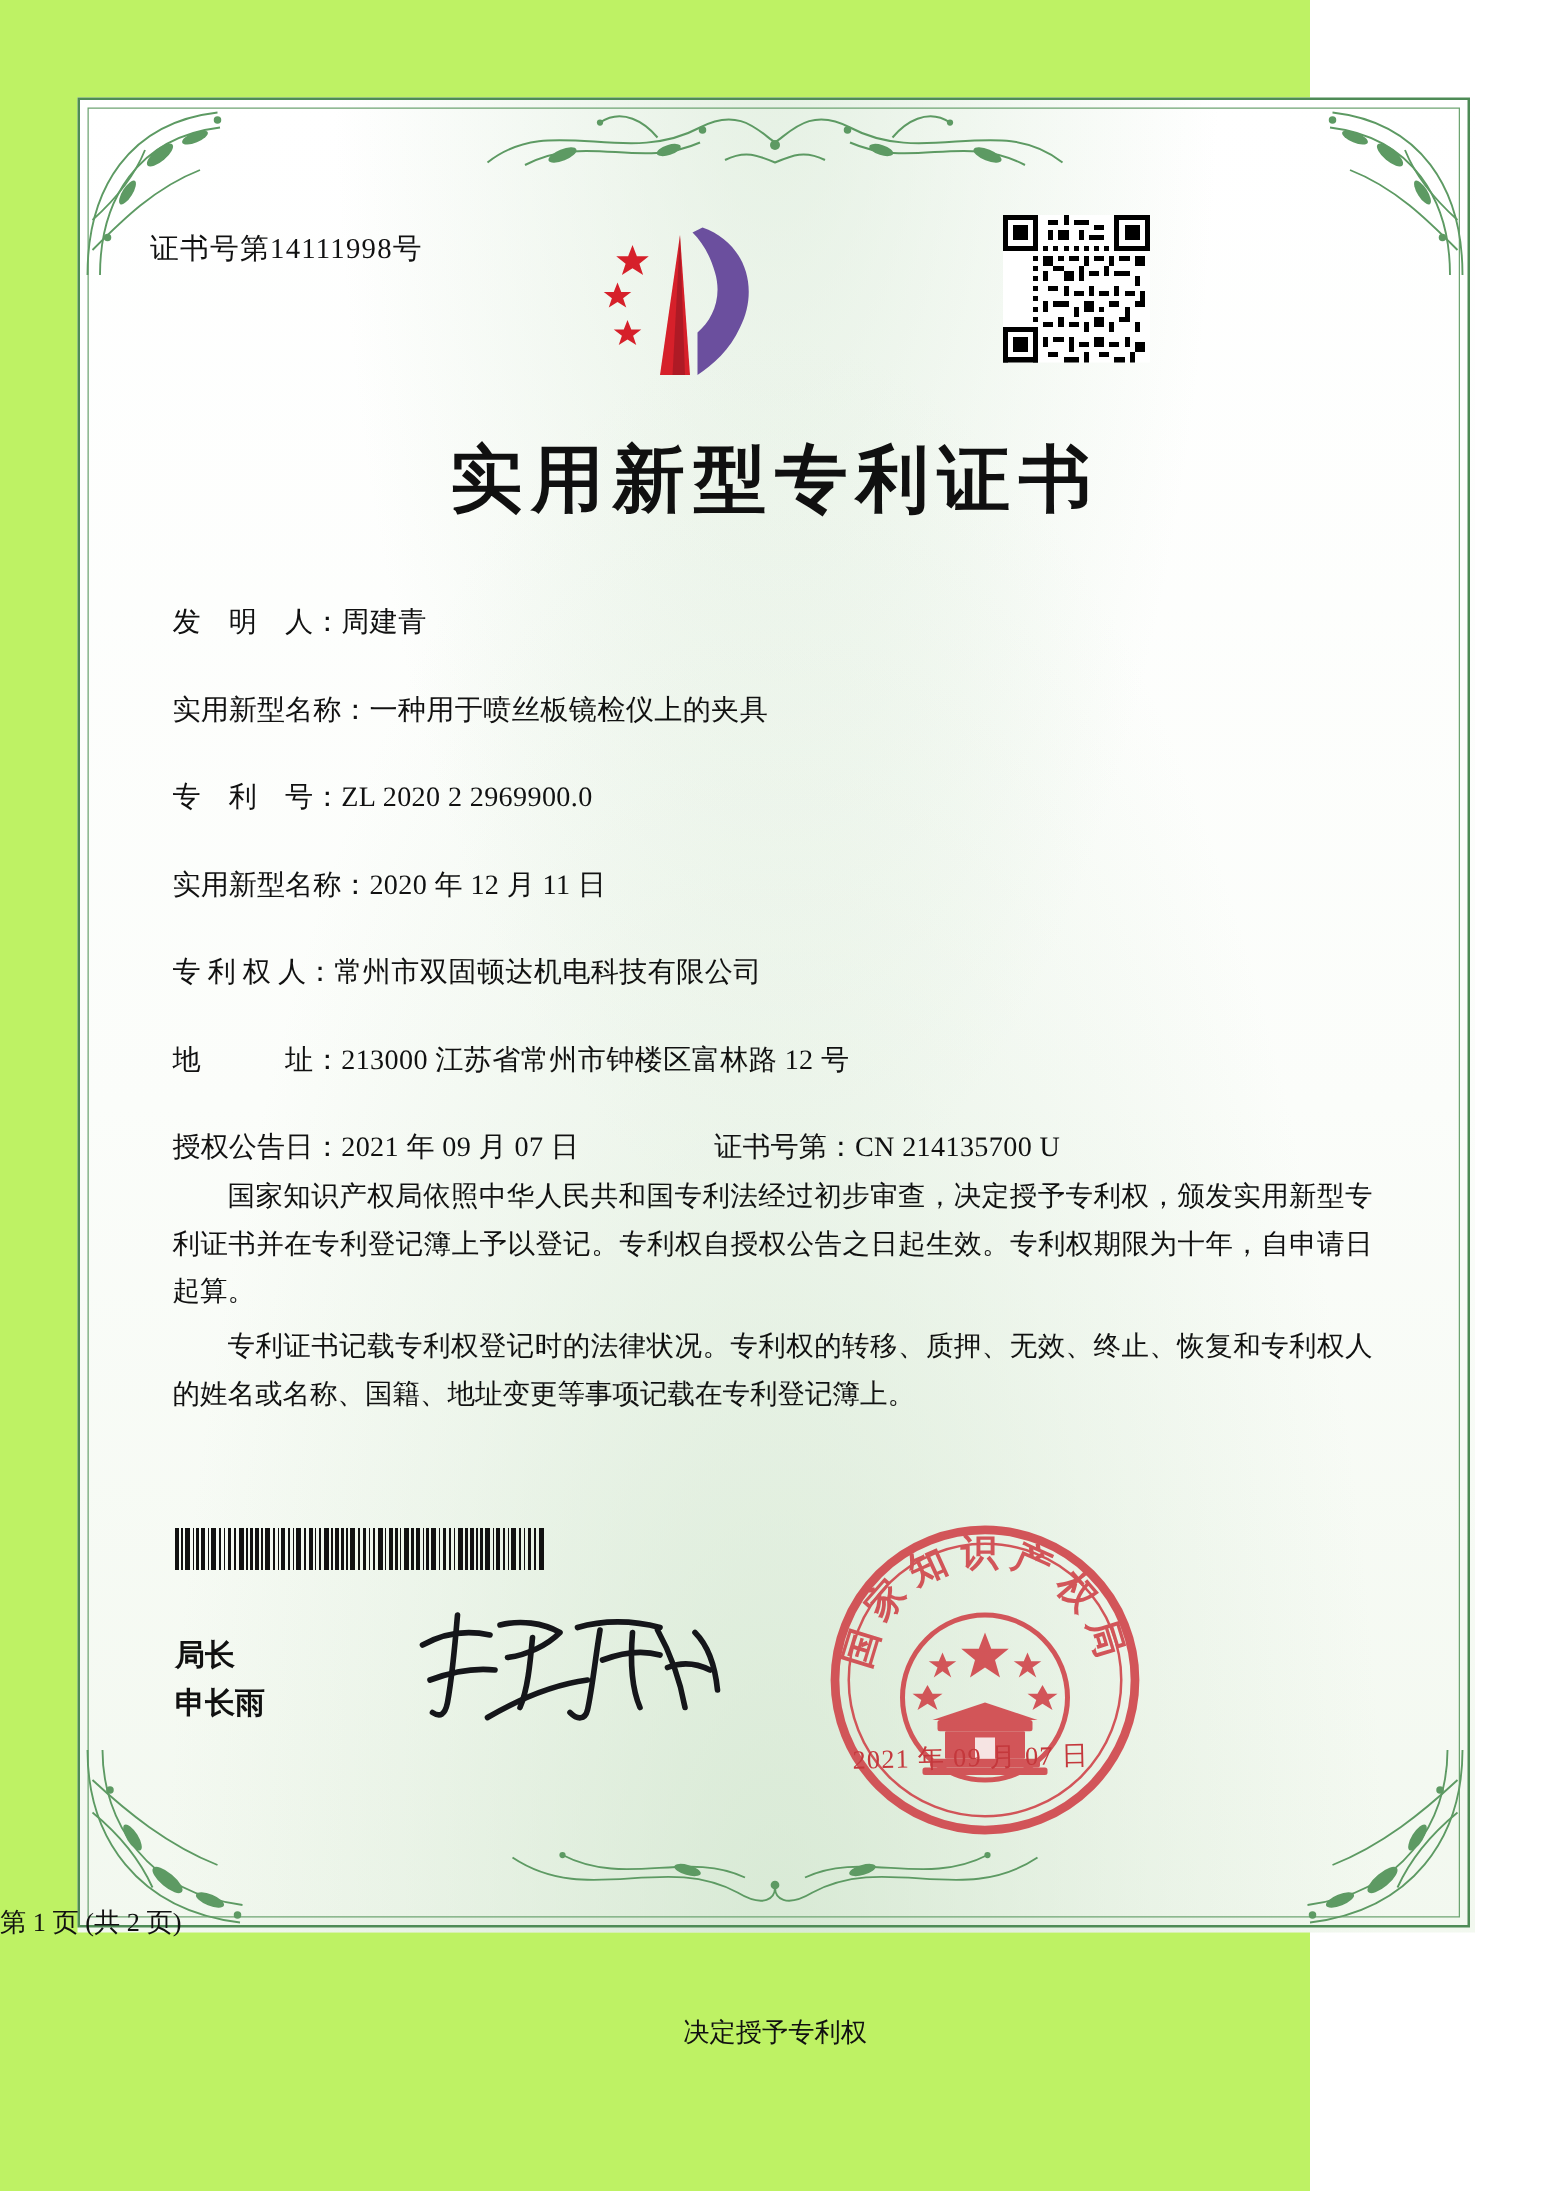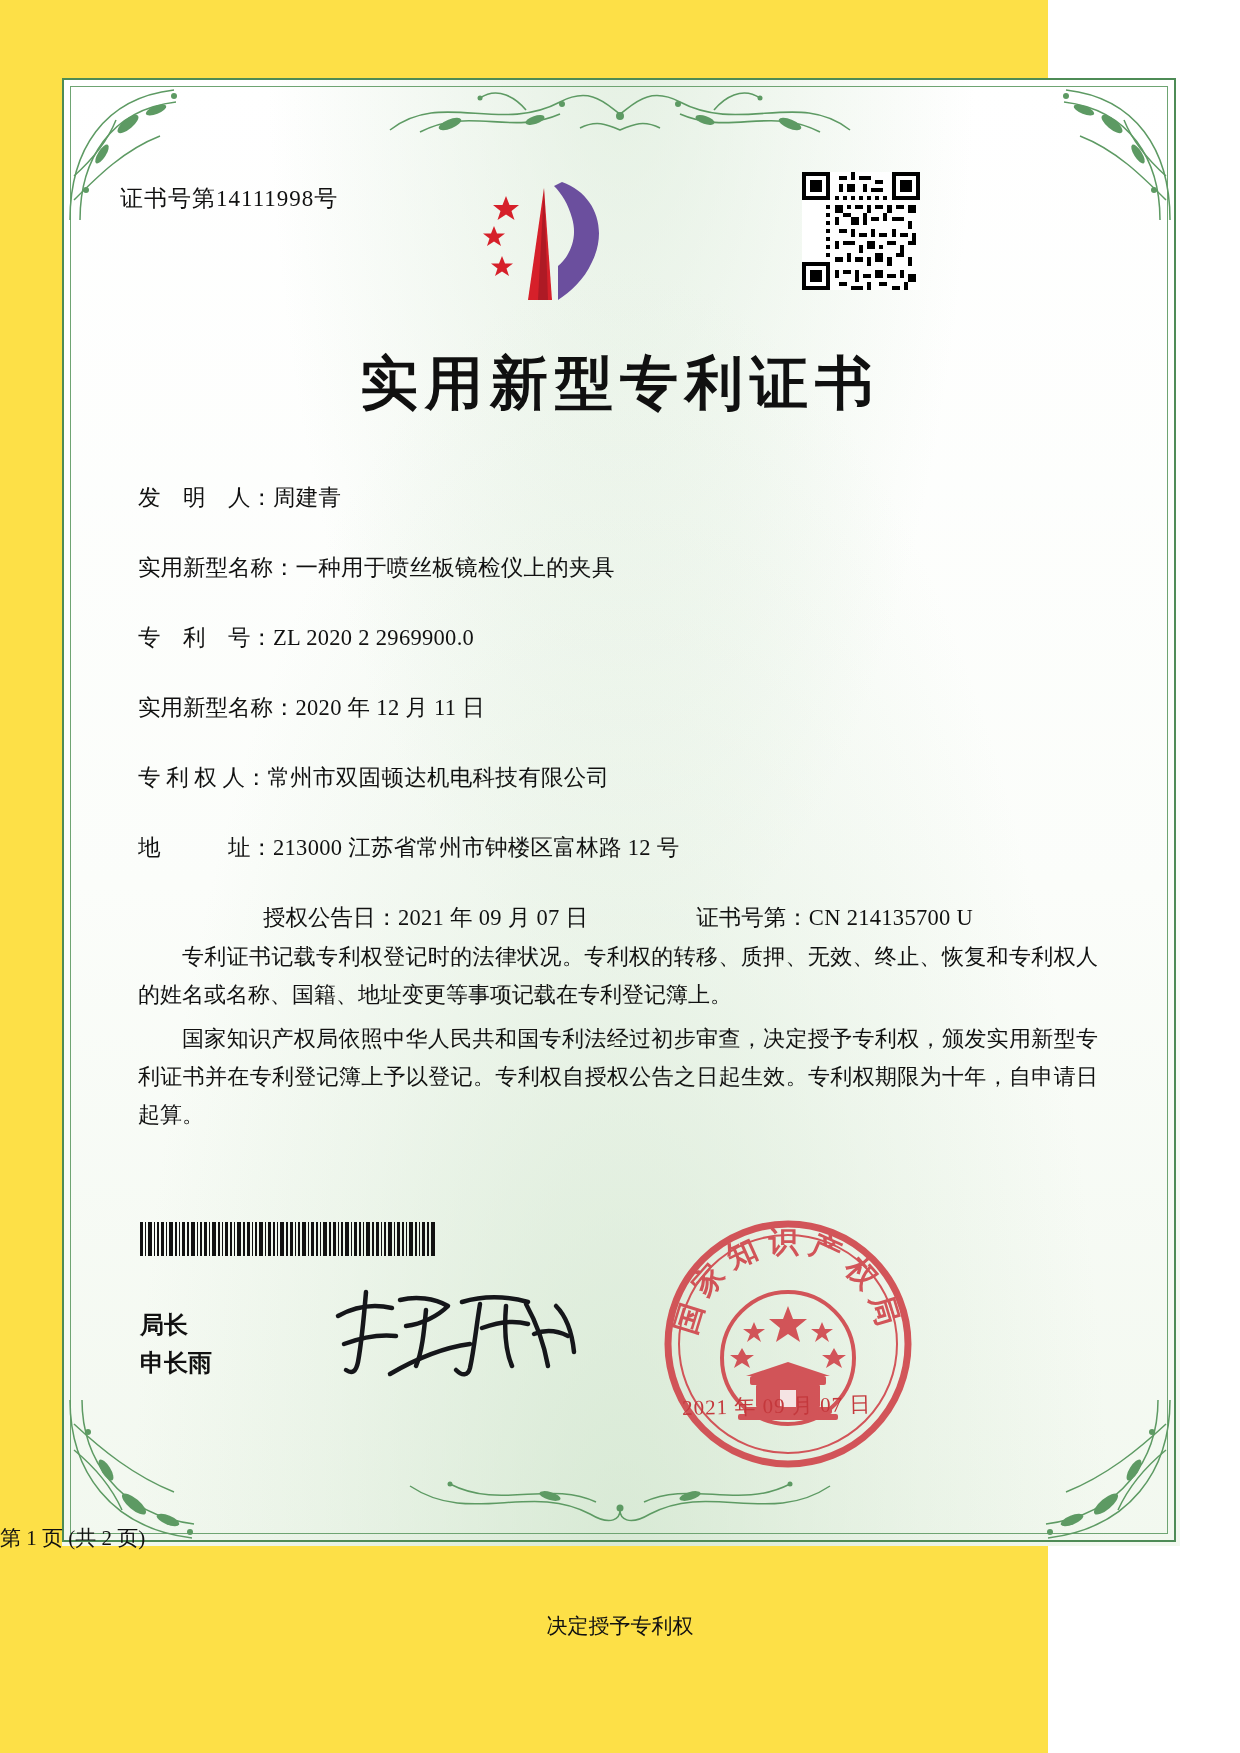--- a/index.html
+++ b/index.html
@@ -15,21 +15,21 @@
     position: relative;
     overflow: hidden;
   }
 
   
   .certificate {
     position: absolute;
     left: 0; top: 0;
     width: 1048px;
     height: 1753px;
-    background: #fde047;
+    background: #bef264;
   }
 
   
   .paper-tint {
     position: absolute;
     left: 62px; top: 78px;
     width: 1118px; height: 1468px;
     background:
       radial-gradient(ellipse at 50% 105%, rgba(206,228,203,0.75) 0%, rgba(206,228,203,0.25) 38%, rgba(255,255,255,0) 62%),
       radial-gradient(ellipse at 50% -6%, rgba(206,228,203,0.55) 0%, rgba(255,255,255,0) 45%),
@@ -101,21 +101,21 @@
     color: #111;
   }
   .field-label {
     white-space: pre;
     color: #111;
   }
   .field-value {
     color: #111;
     letter-spacing: 0.3px;
   }
-  .field-row.dual { justify-content: center; }
+  .field-row.dual { justify-content: flex-start; }
   .dual-second {
     margin-left: 108px;
     display: flex;
     align-items: baseline;
   }
 
   
   .paragraphs {
     position: absolute;
     left: 138px; top: 938px;
@@ -447,22 +447,22 @@
       <span class="field-label">授权公告日：</span>
       <span class="field-value">2021 年 09 月 07 日</span>
       <span class="dual-second">
         <span class="field-label">证书号第：</span>
         <span class="field-value">CN 214135700 U</span>
       </span>
     </div>
   </div>
 
   <div class="paragraphs">
+    <p>国家知识产权局依照中华人民共和国专利法经过初步审查，决定授予专利权，颁发实用新型专利证书并在专利登记簿上予以登记。专利权自授权公告之日起生效。专利权期限为十年，自申请日起算。</p>
     <p>专利证书记载专利权登记时的法律状况。专利权的转移、质押、无效、终止、恢复和专利权人的姓名或名称、国籍、地址变更等事项记载在专利登记簿上。</p>
-    <p>国家知识产权局依照中华人民共和国专利法经过初步审查，决定授予专利权，颁发实用新型专利证书并在专利登记簿上予以登记。专利权自授权公告之日起生效。专利权期限为十年，自申请日起算。</p>
   </div>
 
   <svg class="barcode" viewBox="0 0 298 34" shape-rendering="crispEdges">
     <g fill="#111111">
       <rect x="0" y="0" width="3" height="34"></rect>
         <rect x="5" y="0" width="1" height="34"></rect>
       <rect x="8" y="0" width="4" height="34"></rect>
         <rect x="14" y="0" width="1" height="34"></rect>
       <rect x="17" y="0" width="2" height="34"></rect>
         <rect x="21" y="0" width="3" height="34"></rect>

